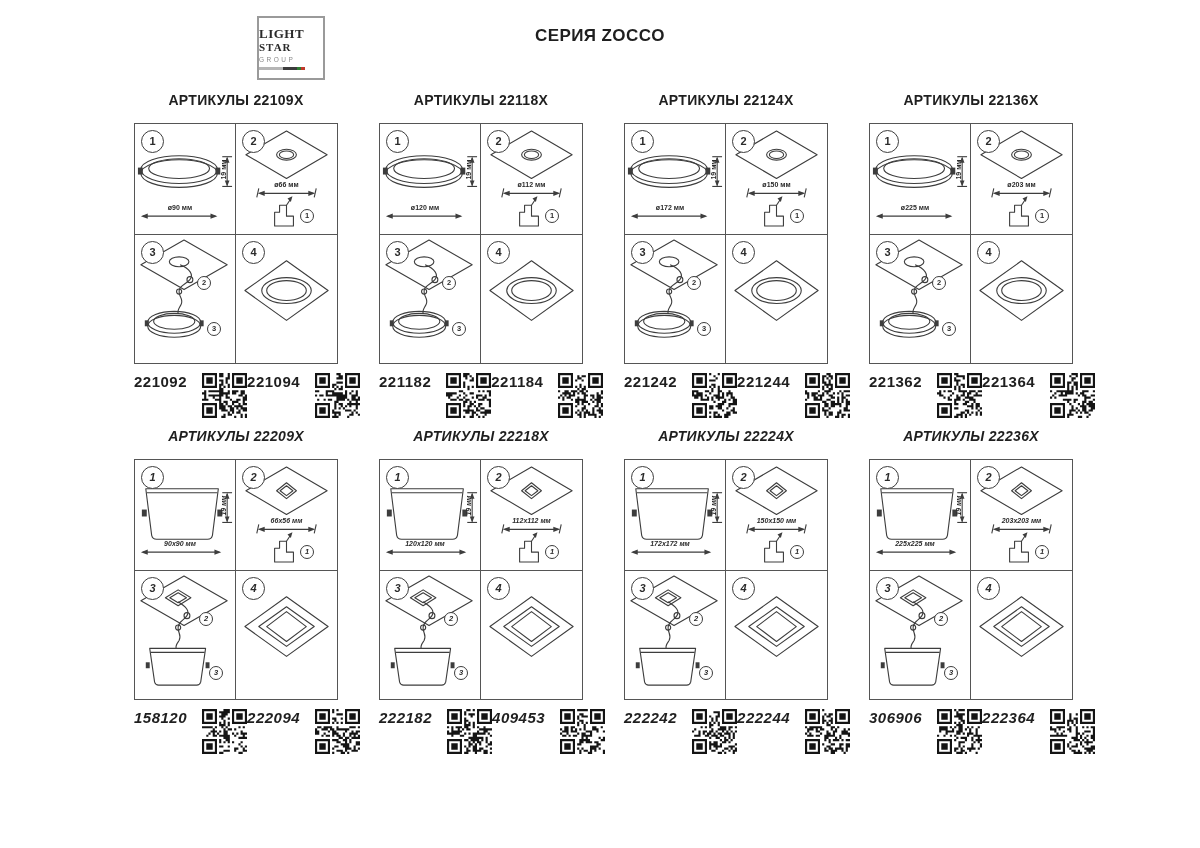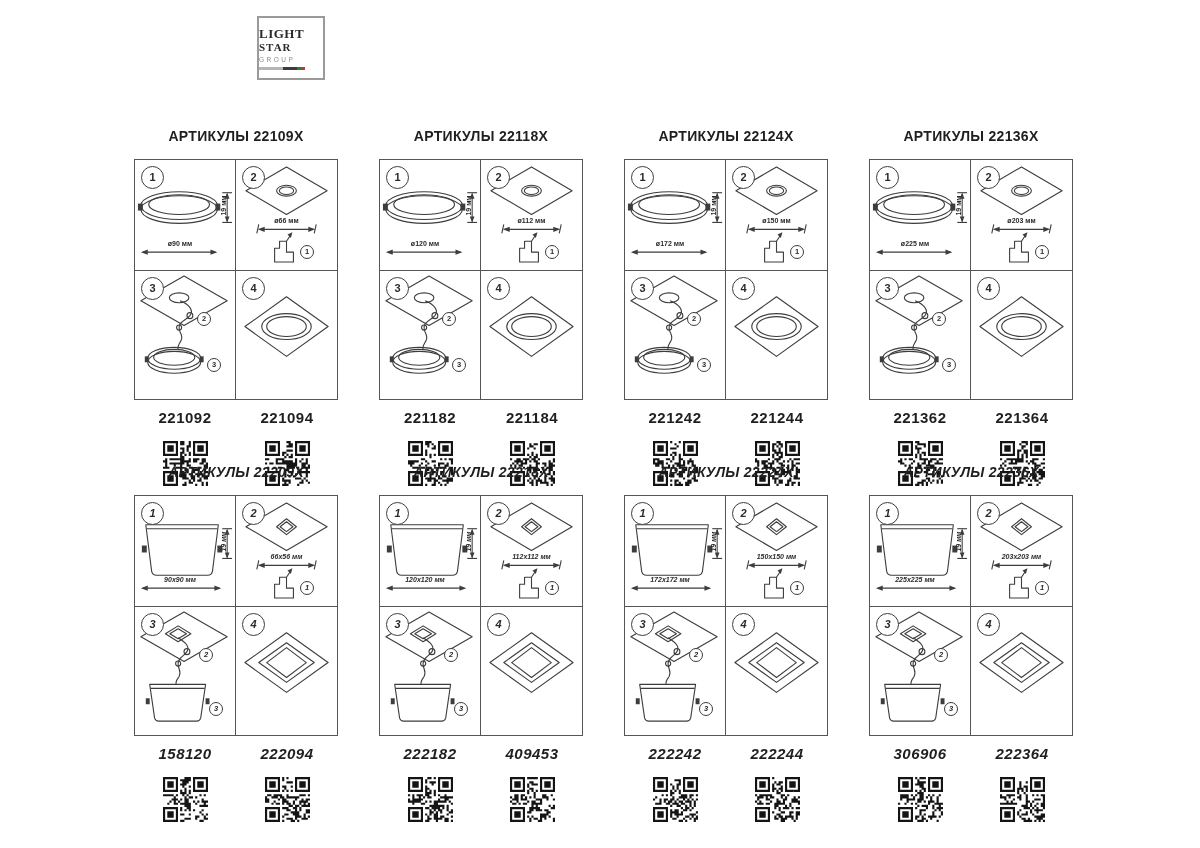--- a/index.html
+++ b/index.html
@@ -18,21 +18,21 @@
   .t1{font-size:18px;font-weight:bold;letter-spacing:.2px;line-height:24px;color:#1f1f1f;}
   .t2{font-size:17px;font-weight:bold;letter-spacing:.4px;line-height:24px;color:#1f1f1f;}
 
   
   .row{position:absolute;left:134px;display:flex;gap:41px;}
   #row1{top:92px;}
   #row2{top:428px;font-style:italic;}
 
   .panel{width:204px;}
   .panel-title{text-align:center;font-size:14px;font-weight:bold;letter-spacing:.3px;color:#1f1f1f;
-               height:17px;margin-bottom:14px;margin-top:36px;}
+               height:17px;margin-bottom:14px;}
   .grid{border:1.5px solid #555;height:239px;display:grid;grid-template-columns:1fr 1fr;grid-template-rows:111px 1fr;}
   .cell{position:relative;}
   .c1,.c3{border-right:1.4px solid #555;}
   .c1,.c2{border-bottom:1.4px solid #555;}
   .cell svg.art{position:absolute;left:0;top:0;width:100%;height:100%;}
 
   .step{position:absolute;left:6px;top:6px;width:21px;height:21px;border:1.3px solid #3d3d3d;border-radius:50%;
         background:#fff;font-size:11px;font-weight:bold;color:#2b2b2b;text-align:center;line-height:21px;z-index:2;}
   .ref{position:absolute;width:12px;height:12px;border:1px solid #3d3d3d;border-radius:50%;background:#fff;
        font-size:7.5px;font-weight:bold;color:#2b2b2b;text-align:center;line-height:12px;z-index:2;}
@@ -41,21 +41,21 @@
   .dim-h{left:70px;top:42px;width:36px;text-align:center;transform:rotate(-90deg);}
   .dim-c{left:0;right:0;top:57px;text-align:center;}
   .ref-tool{left:64px;top:85px;}
   .ref2{left:62px;top:41px;}
   .ref3{left:72px;top:87px;}
   .panel.square .ref2{left:64px;}
   .panel.square .ref3{left:74px;top:95px;}
 
   
   .articles{display:flex;margin-top:9px;}
-  .article{flex:1;display:flex;flex-direction:column;align-items:center;gap:15px;}
+  .article{flex:1;display:flex;flex-direction:row;gap:15px;}
   .code{font-size:15px;font-weight:bold;letter-spacing:.5px;color:#1f1f1f;}
   svg.qr{width:45px;height:45px;background:#fff;}
 
   
   .footer{position:absolute;left:0;right:0;top:806px;text-align:center;}
   .url{font-size:15px;font-weight:bold;color:#1f1f1f;}
 
   
   .art *{vector-effect:non-scaling-stroke;}
 </style>
@@ -65,20 +65,21 @@
 <div class="page">
 
   <div class="logo">
     <div class="logo-light">LIGHT</div>
     <div class="logo-star">STAR</div>
     <div class="logo-group">GROUP</div>
     <div class="logo-stripe"></div>
   </div>
 
   <div class="titlewrap">
+    <div class="t2">СЕРИЯ ZOCCO</div>
   </div>
 
   <div class="row" id="row1">
   <div class="panel round">
     <div class="panel-title">АРТИКУЛЫ 22109X</div>
     <div class="grid">
 
       <div class="cell c1">
         <span class="step">1</span>
         <svg class="art rd-only" viewBox="0 0 102 111" preserveAspectRatio="none" fill="none" stroke="#3d3d3d" stroke-width="1.1" stroke-linejoin="round">

